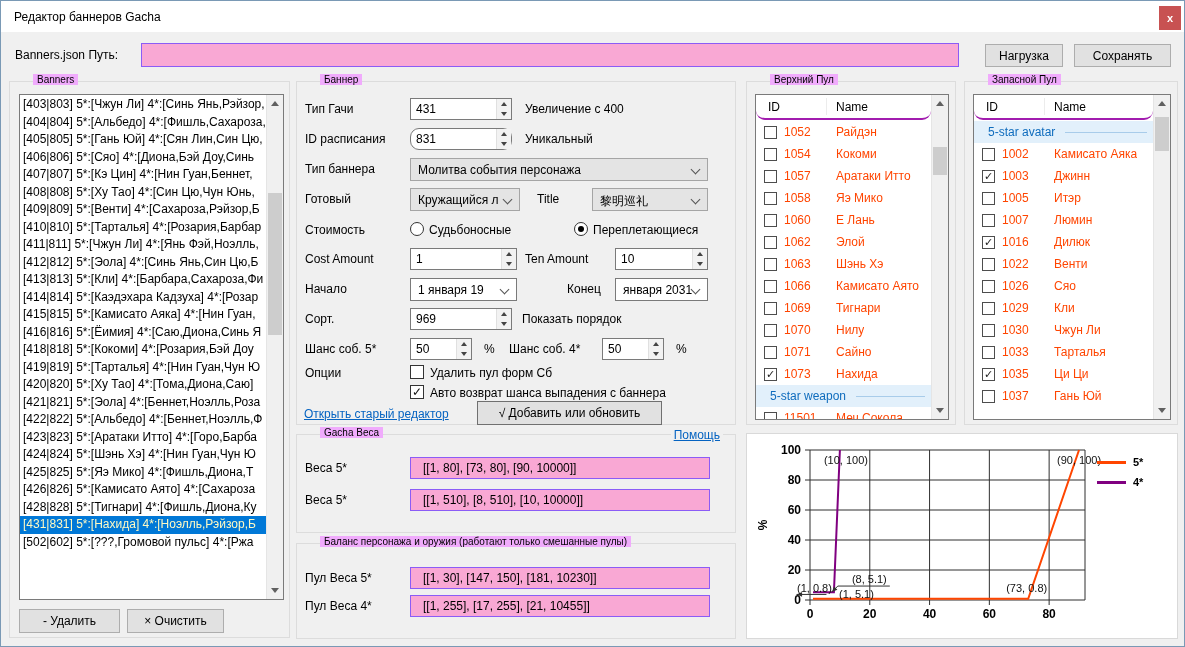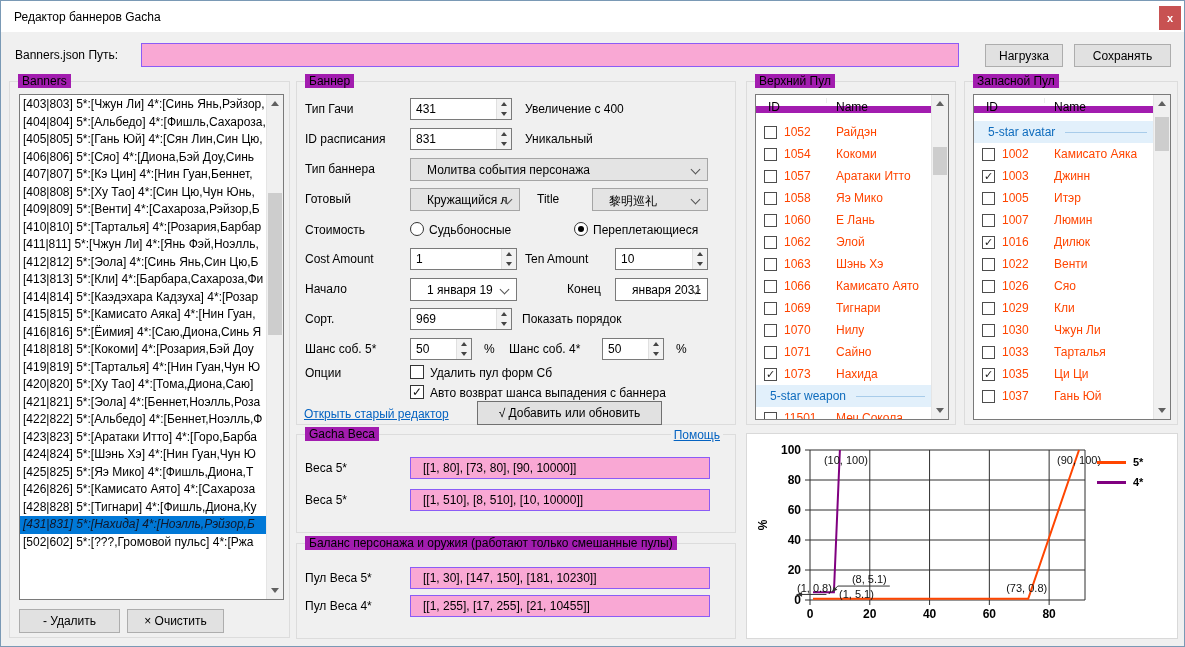--- a/index.html
+++ b/index.html
@@ -12,53 +12,53 @@
   .titlebar{position:absolute;left:0;top:0;right:0;height:31px;background:#FFFFFF;}
   .title-text{position:absolute;left:13px;top:9px;font-size:12px;white-space:nowrap;}
   .close-btn{position:absolute;right:3px;top:5px;width:22px;height:24px;background:#C85252;
     color:#FFF;display:flex;align-items:center;justify-content:center;font-size:11px;font-weight:bold;cursor:pointer;}
   
   .btn{position:absolute;background:#E1E1E1;border:1px solid #ADADAD;display:flex;
     align-items:center;justify-content:center;font-size:12px;white-space:nowrap;}
   .text-input{position:absolute;background:#f9a8d4;border:1px solid #8b5cf6;padding:2px 12px;
     line-height:16px;white-space:nowrap;overflow:hidden;}
   .groupbox{position:absolute;border:1px solid #DCDCDC;}
-  .gb-label{position:absolute;top:-8px;left:8px;background:#a21caf;padding:0 4px;font-size:12px;white-space:nowrap;}
+  .gb-label{position:absolute;top:-8px;left:23px;background:#f0abfc;padding:0 4px;font-size:10px;white-space:nowrap;}
   .flabel{position:absolute;white-space:nowrap;}
   .note{position:absolute;white-space:nowrap;}
   .numbox{position:absolute;height:22px;background:#FFF;border:1px solid #7A7A7A;display:flex;}
   .numval{flex:1;padding:3px 0 0 5px;overflow:hidden;white-space:nowrap;}
   .spin{width:15px;border-left:1px solid #E0E0E0;display:flex;flex-direction:column;}
   .spin-btn{flex:1;background:#F2F2F2;display:flex;align-items:center;justify-content:center;cursor:pointer;}
   .tri-up{width:0;height:0;border-left:3px solid transparent;border-right:3px solid transparent;border-bottom:4px solid #444;}
   .tri-dn{width:0;height:0;border-left:3px solid transparent;border-right:3px solid transparent;border-top:4px solid #444;}
   .combo{position:absolute;height:23px;background:#E4E4E4;border:1px solid #A5A5A5;
-    padding:4px 20px 0 16px;white-space:nowrap;overflow:hidden;cursor:pointer;}
+    padding:4px 20px 0 7px;white-space:nowrap;overflow:hidden;cursor:pointer;}
   .combo.white{background:#FFF;border-color:#7A7A7A;}
   .chev{position:absolute;right:8px;top:7px;width:7px;height:7px;border-right:1.4px solid #555;
     border-bottom:1.4px solid #555;transform:rotate(45deg);}
   .radio{position:absolute;width:14px;height:14px;border:1px solid #333;border-radius:50%;background:#FFF;}
   .radio.sel::after{content:"";position:absolute;left:3px;top:3px;width:6px;height:6px;border-radius:50%;background:#000;}
   .checkbox{position:absolute;width:14px;height:14px;border:1px solid #333;background:#FFF;
     display:flex;align-items:center;justify-content:center;font-size:12px;line-height:1;color:#111;}
   .link{position:absolute;color:#0563C1;text-decoration:underline;white-space:nowrap;cursor:pointer;}
   
   .listbox{position:absolute;background:#FFF;border:1px solid #7A7A7A;overflow:hidden;}
   .lb-rows{position:absolute;left:0;top:1px;right:17px;bottom:0;overflow:hidden;}
   .lb-row{height:17.5px;line-height:17.5px;padding-left:3px;white-space:nowrap;overflow:hidden;font-size:12px;cursor:default;}
-  .lb-row.sel{background:#0078D7;color:#0f172a;font-style:italic;}
+  .lb-row.sel{background:#0078D7;color:#fef9c3;}
   .vscroll{position:absolute;top:0;right:0;bottom:0;width:17px;background:#F0F0F0;border-left:1px solid #E5E5E5;}
   .sb-arrow{position:absolute;left:0;width:16px;height:17px;display:flex;align-items:center;justify-content:center;cursor:pointer;}
   .sb-arrow.up{top:0;} .sb-arrow.dn{bottom:0;}
   .sb-tri-up{width:0;height:0;border-left:4px solid transparent;border-right:4px solid transparent;border-bottom:5px solid #606060;}
   .sb-tri-dn{width:0;height:0;border-left:4px solid transparent;border-right:4px solid transparent;border-top:5px solid #606060;}
   .sb-thumb{position:absolute;left:1px;width:14px;background:#CDCDCD;cursor:pointer;}
   
   .pool-list{position:absolute;background:#FFF;border:1px solid #7A7A7A;overflow:hidden;}
-  .pool-header{position:absolute;left:0;top:0;right:17px;height:18px;background:#FFF;border-bottom:7px solid #a21caf;}
+  .pool-header{position:absolute;left:0;top:0;right:17px;height:25px;background:#FFF;border-bottom:2px solid #a21caf;border-radius:9px;}
   .ph-id{position:absolute;left:12px;top:5px;} .ph-name{position:absolute;left:80px;top:5px;}
   .ph-sep{position:absolute;top:3px;bottom:3px;width:1px;background:#ECECEC;}
   .pool-rows{position:absolute;left:0;top:26px;right:17px;bottom:0;overflow:hidden;}
   .pool-row{height:22px;display:flex;align-items:center;color:#FF4500;white-space:nowrap;cursor:default;}
   .pr-cb{width:13px;height:13px;border:1px solid #4D4D4D;background:#FFF;margin-left:8px;flex:none;
     display:flex;align-items:center;justify-content:center;font-size:11px;line-height:1;color:#222;}
   .pr-id{width:52px;margin-left:7px;overflow:hidden;}
   .pr-name{overflow:hidden;}
   .pool-row.section{background:#E2F0FB;color:#0F6CBD;padding-left:14px;}
   .sec-rule{flex:1;height:1px;background:#A8CCEA;margin:0 6px 0 10px;}
@@ -144,21 +144,21 @@
             <div class="tri-up"></div>
           </div>
       <div class="spin-btn">
             <div class="tri-dn"></div>
           </div>
         </div>
     </div>
     <span class="note" style="left:228px;top:20px;">Увеличение с 400</span>
 
     <span class="flabel" style="left:8px;top:50px;width:97px;">ID расписания</span>
-    <div class="numbox" style="left:113px;top:46px;width:102px;">
+    <div class="numbox" style="left:113px;top:46px;width:102px;border-radius:9px;">
       <span class="numval">831</span>
       <div class="spin">
           <div class="spin-btn">
             <div class="tri-up"></div>
           </div>
       <div class="spin-btn">
             <div class="tri-dn"></div>
           </div>
         </div>
     </div>

